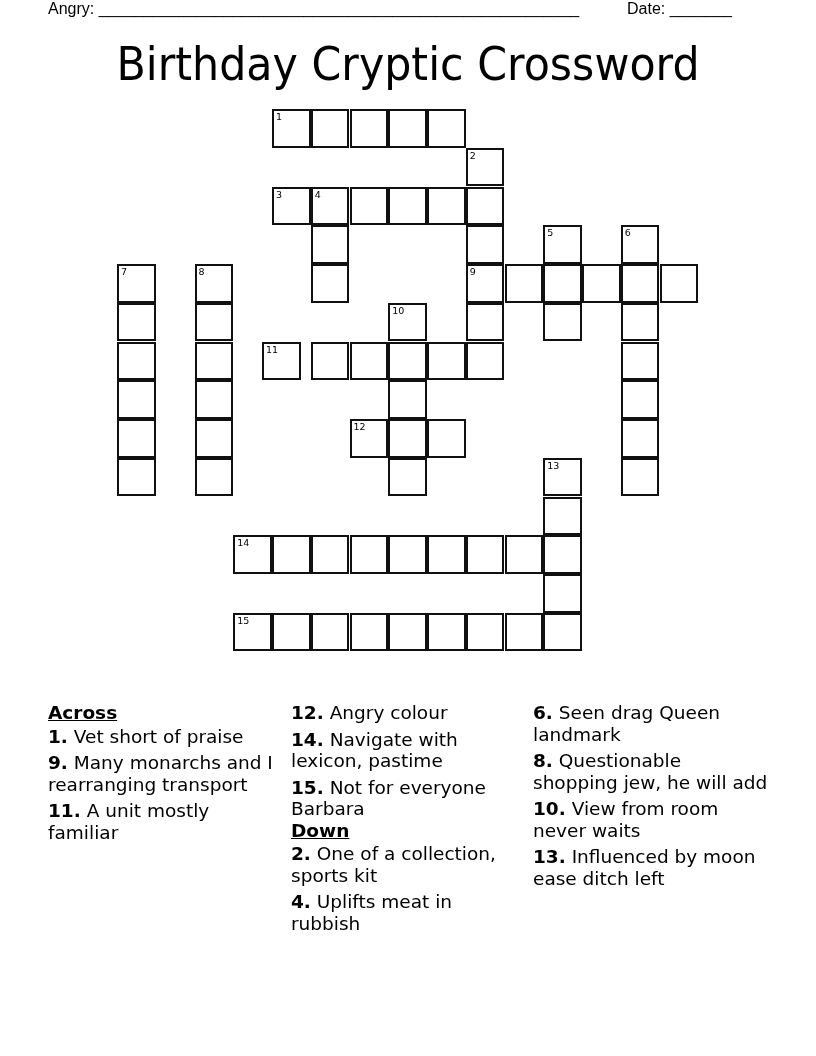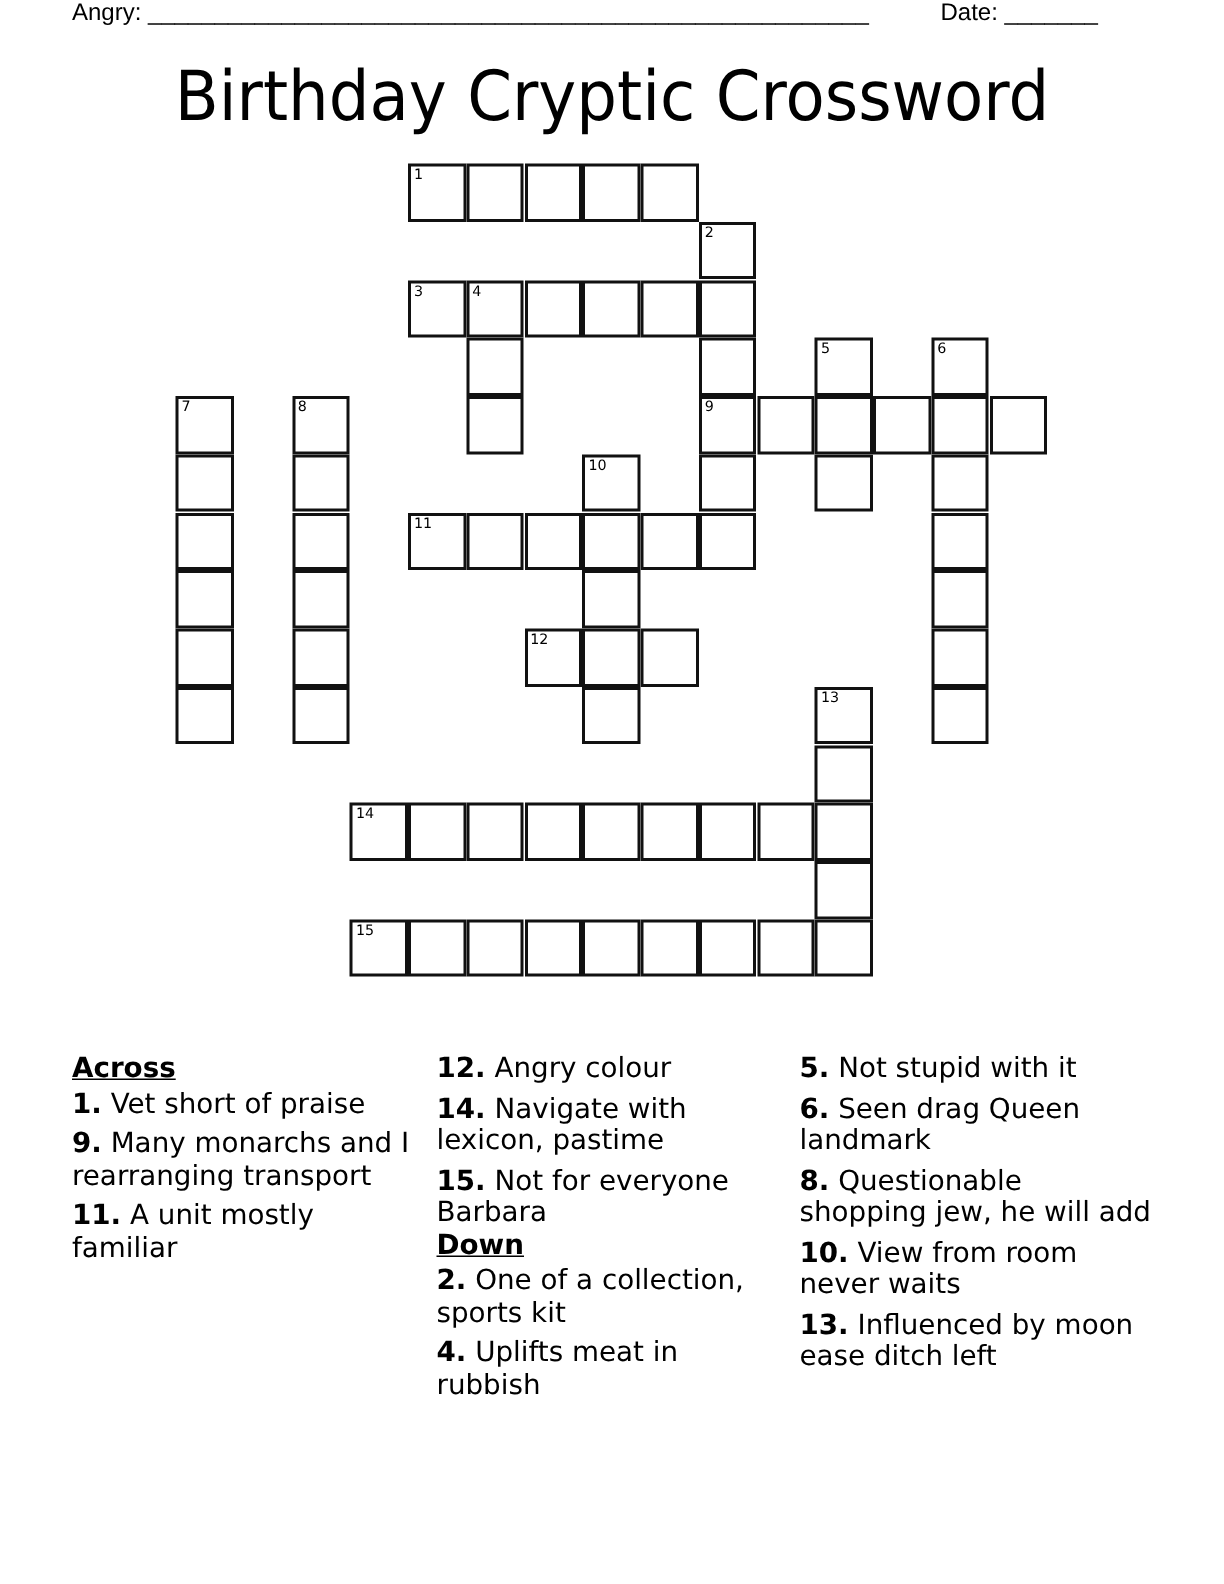--- a/index.html
+++ b/index.html
@@ -90,21 +90,21 @@
     <div class="cell" style="left: 505.5px; top: 265px;"></div>
     <div class="cell" style="left: 583px; top: 265px;"></div>
     <div class="cell" style="left: 660.5px; top: 265px;"></div>
     <div class="cell" style="left: 389.25px; top: 303.75px;">
       <span class="num">10</span>
     </div>
     <div class="cell" style="left: 389.25px; top: 342.5px;"></div>
     <div class="cell" style="left: 389.25px; top: 381.25px;"></div>
     <div class="cell" style="left: 389.25px; top: 420px;"></div>
     <div class="cell" style="left: 389.25px; top: 458.75px;"></div>
-    <div class="cell" style="left: 273px; top: 342.5px;">
+    <div class="cell" style="left: 263px; top: 342.5px;">
       <span class="num">11</span>
     </div>
     <div class="cell" style="left: 311.75px; top: 342.5px;"></div>
     <div class="cell" style="left: 350.5px; top: 342.5px;"></div>
     <div class="cell" style="left: 428px; top: 342.5px;"></div>
     <div class="cell" style="left: 350.5px; top: 420px;">
       <span class="num">12</span>
     </div>
     <div class="cell" style="left: 428px; top: 420px;"></div>
     <div class="cell" style="left: 544.25px; top: 458.75px;">
@@ -146,18 +146,17 @@
 <div class="clues c2">
   <div class="clue"><span class="cnum">12.</span><span> Angry colour</span></div>
   <div class="clue"><span class="cnum">14.</span><span> Navigate with lexicon, pastime</span></div>
   <div class="clue"><span class="cnum">15.</span><span> Not for everyone Barbara</span></div>
   <div class="section-heading">Down</div>
   <div class="clue"><span class="cnum">2.</span><span> One of a collection, sports kit</span></div>
   <div class="clue"><span class="cnum">4.</span><span> Uplifts meat in rubbish</span></div>
 </div>
 
 <div class="clues c3">
-  <div class="clue"><span class="cnum">5.</span><span> Not stupid with it</span></div>
   <div class="clue"><span class="cnum">6.</span><span> Seen drag Queen landmark</span></div>
   <div class="clue"><span class="cnum">8.</span><span> Questionable shopping jew, he will add</span></div>
   <div class="clue"><span class="cnum">10.</span><span> View from room never waits</span></div>
   <div class="clue"><span class="cnum">13.</span><span> Influenced by moon ease ditch left</span></div>
 </div>
 
 </body></html>

